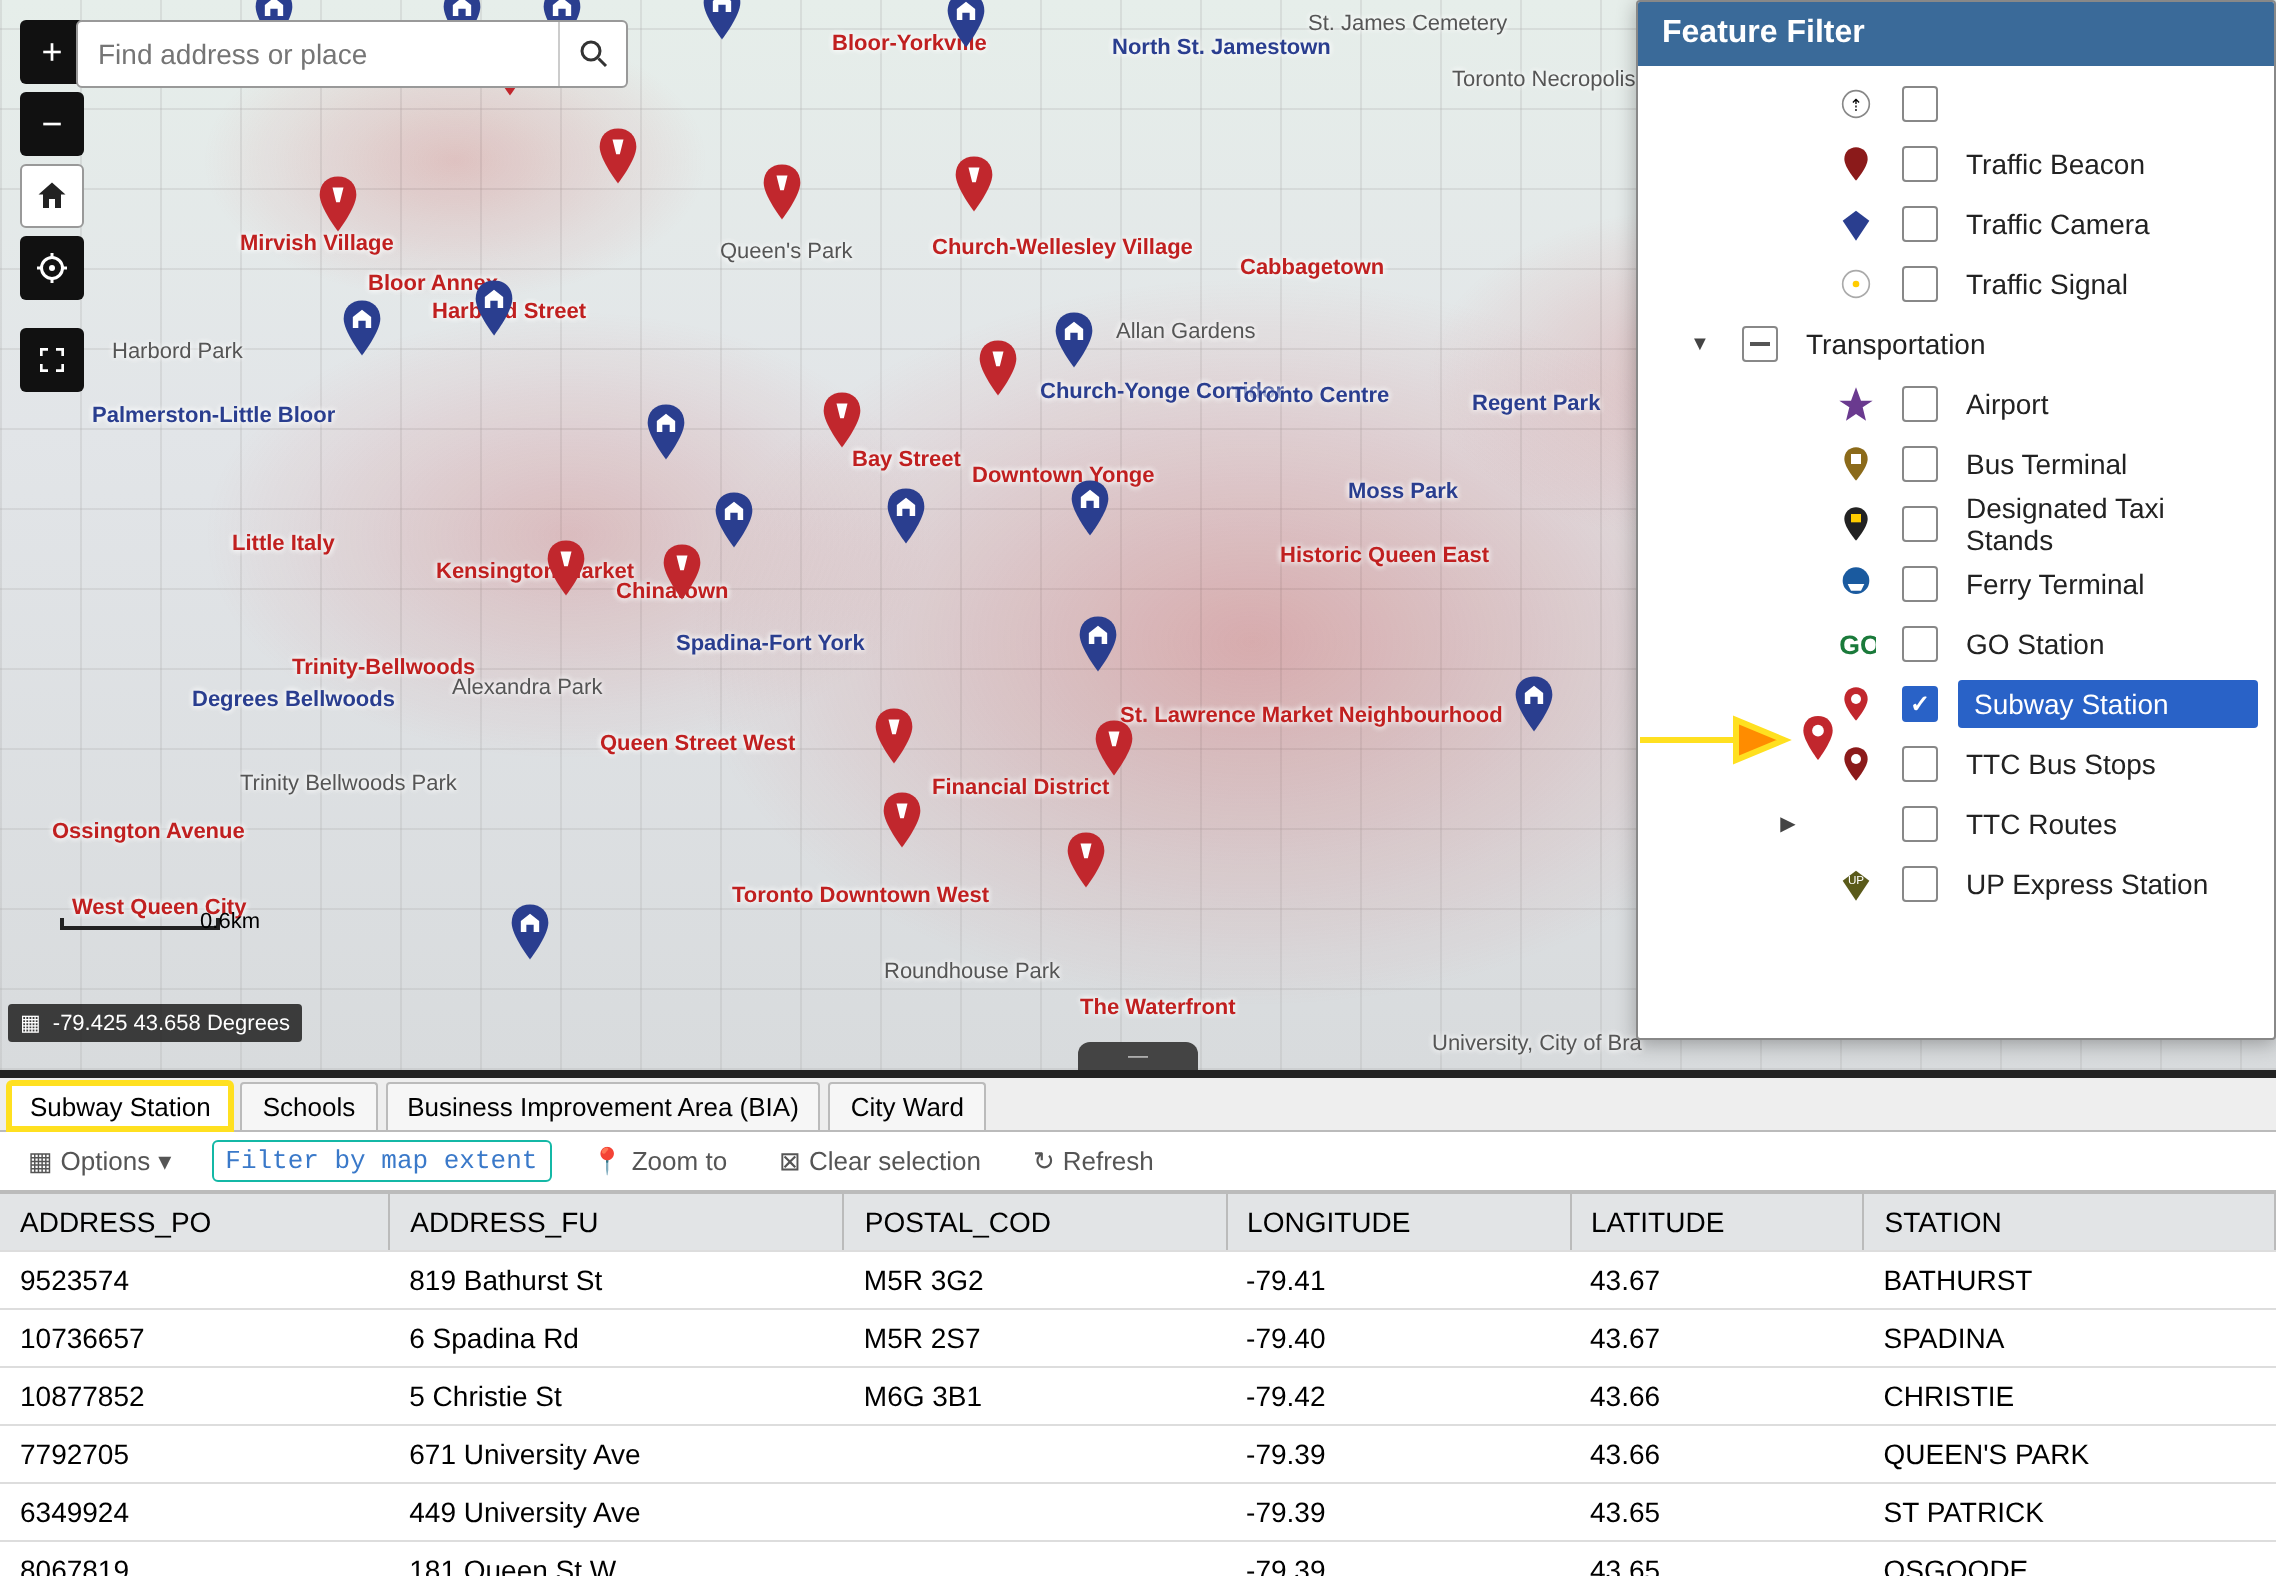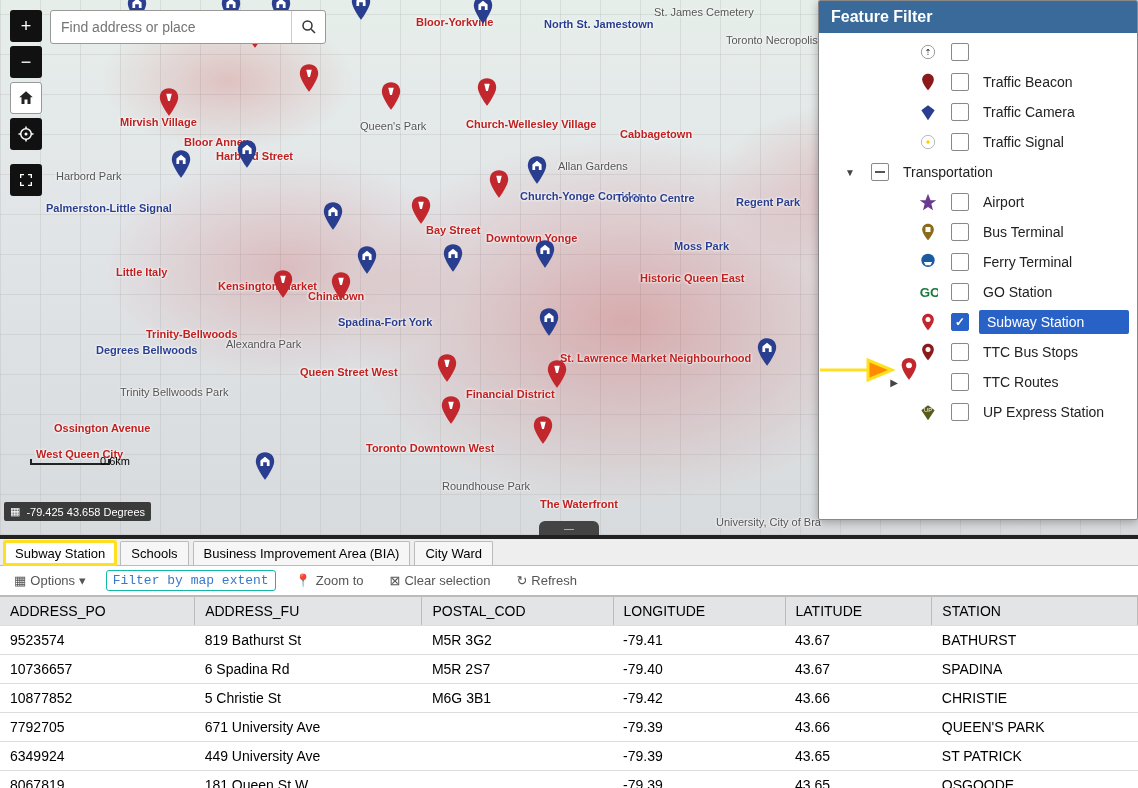--- a/index.html
+++ b/index.html
@@ -28,21 +28,21 @@
     radial-gradient(ellipse 180px 100px at 20% 15%, rgba(230,80,80,.25), transparent 70%);
   mix-blend-mode: multiply;
 }
 
 
 .map-btns { position: absolute; top: 10px; left: 10px; display: flex; flex-direction: column; gap: 4px; }
 .map-btn { width: 32px; height: 32px; background: #111; color: #fff; border-radius: 3px; display: flex; align-items: center; justify-content: center; font-size: 18px; cursor: pointer; }
 .map-btn.white { background: #fff; color: #222; border: 1px solid #999; }
 
 
-.search-wrap { position: absolute; top: 10px; left: 50px; background: #fff; border: 1px solid #999; border-radius: 3px; display: flex; align-items: center; height: 34px; width: 276px; }
+.search-wrap { position: absolute; top: 10px; left: 38px; background: #fff; border: 1px solid #999; border-radius: 3px; display: flex; align-items: center; height: 34px; width: 276px; }
 .search-wrap input { flex: 1; border: none; outline: none; padding: 0 10px; font-size: 14px; }
 .search-wrap .search-icon { width: 34px; display: flex; align-items: center; justify-content: center; border-left: 1px solid #ccc; height: 100%; }
 
 
 .scale-bar { position: absolute; left: 30px; bottom: 60px; width: 100px; height: 16px; }
 .scale-bar .bar { width: 80px; height: 6px; border: 2px solid #222; border-top: none; }
 .scale-bar .bar-lbl { font-size: 11px; position: absolute; right: 0; top: -4px; }
 .coords-box { position: absolute; left: 4px; bottom: 14px; background: rgba(30,30,30,.85); color: #fff; font-size: 11px; padding: 3px 6px; border-radius: 2px; display: flex; align-items: center; gap: 6px; }
 
 
@@ -94,51 +94,51 @@
 <body>
 
 <div class="app">
 
   <div class="map-area">
     <div class="map-bg"></div>
     <div class="poly-overlay"></div>
 
     <div id="labels">
         <div class="mlabel red" style="left: 416px; top: 16px;">Bloor-Yorkville</div>
-        <div class="mlabel " style="left: 544px; top: 18px;">North St. Jamestown</div>
+        <div class="mlabel " style="left: 556px; top: 18px;">North St. Jamestown</div>
         <div class="mlabel gray" style="left: 654px; top: 6px;">St. James Cemetery</div>
         <div class="mlabel gray" style="left: 726px; top: 34px;">Toronto Necropolis</div>
         <div class="mlabel red" style="left: 184px; top: 88px; margin-top: 48px;">Bloor Annex</div>
         <div class="mlabel red" style="left: 120px; top: 116px;">Mirvish Village</div>
         <div class="mlabel gray" style="left: 360px; top: 120px;">Queen's Park</div>
         <div class="mlabel red" style="left: 466px; top: 118px;">Church-Wellesley Village</div>
         <div class="mlabel red" style="left: 620px; top: 128px;">Cabbagetown</div>
         <div class="mlabel red" style="left: 216px; top: 150px;">Harbord Street</div>
         <div class="mlabel gray" style="left: 56px; top: 170px;">Harbord Park</div>
         <div class="mlabel gray" style="left: 558px; top: 160px;">Allan Gardens</div>
-        <div class="mlabel " style="left: 46px; top: 202px;">Palmerston-Little Signal</div>
+        <div class="mlabel " style="left: 46px; top: 202px;">Palmerston-Little Bloor</div>
         <div class="mlabel " style="left: 520px; top: 190px;">Church-Yonge Corridor</div>
         <div class="mlabel " style="left: 616px; top: 192px;">Toronto Centre</div>
         <div class="mlabel " style="left: 736px; top: 196px;">Regent Park</div>
         <div class="mlabel red" style="left: 426px; top: 224px;">Bay Street</div>
         <div class="mlabel red" style="left: 486px; top: 232px;">Downtown Yonge</div>
         <div class="mlabel " style="left: 674px; top: 240px;">Moss Park</div>
         <div class="mlabel red" style="left: 116px; top: 266px;">Little Italy</div>
         <div class="mlabel red" style="left: 218px; top: 280px;">Kensington Market</div>
         <div class="mlabel red" style="left: 640px; top: 272px;">Historic Queen East</div>
         <div class="mlabel red" style="left: 308px; top: 290px;">Chinatown</div>
         <div class="mlabel " style="left: 338px; top: 316px;">Spadina-Fort York</div>
         <div class="mlabel red" style="left: 146px; top: 328px;">Trinity-Bellwoods</div>
         <div class="mlabel " style="left: 96px; top: 344px;">Degrees Bellwoods</div>
         <div class="mlabel gray" style="left: 226px; top: 338px;">Alexandra Park</div>
         <div class="mlabel red" style="left: 560px; top: 352px;">St. Lawrence Market Neighbourhood</div>
         <div class="mlabel red" style="left: 300px; top: 366px;">Queen Street West</div>
         <div class="mlabel gray" style="left: 120px; top: 386px;">Trinity Bellwoods Park</div>
         <div class="mlabel red" style="left: 466px; top: 388px;">Financial District</div>
-        <div class="mlabel red" style="left: 54px; top: 410px; margin-top: 12px;">Ossington Avenue</div>
+        <div class="mlabel red" style="left: 26px; top: 410px;">Ossington Avenue</div>
         <div class="mlabel red" style="left: 366px; top: 442px;">Toronto Downtown West</div>
         <div class="mlabel red" style="left: 36px; top: 448px;">West Queen City</div>
         <div class="mlabel gray" style="left: 442px; top: 480px;">Roundhouse Park</div>
         <div class="mlabel red" style="left: 540px; top: 498px;">The Waterfront</div>
         <div class="mlabel gray" style="left: 716px; top: 516px;">University, City of Bra</div>
       </div>
 
     <div id="markers">
         <div class="marker" style="left: 126px; top: -6px;"><svg viewBox="0 0 24 30">
             <path fill="#2a3e8f" d="M12 0C6 0 2 4 2 10c0 7 10 20 10 20s10-13 10-20C22 4 18 0 12 0z"></path>
@@ -362,20 +362,31 @@
         <div class="frow indent-2">
           <span class="exp"></span>
           <span class="ico">
             <svg width="20" height="22" viewBox="0 0 24 24">
               <path fill="#8b6a1a" d="M12 2C8 2 5 5 5 9c0 5 7 13 7 13s7-8 7-13c0-4-3-7-7-7z"></path>
               <rect x="9" y="6" width="6" height="6" fill="#fff"></rect>
             </svg>
           </span>
           <span class="cb"></span>
           <span class="lbl">Bus Terminal</span>
+        </div>
+        <div class="frow indent-2">
+          <span class="exp"></span>
+          <span class="ico">
+            <svg width="20" height="22" viewBox="0 0 24 24">
+              <path fill="#222" d="M12 2C8 2 5 5 5 9c0 5 7 13 7 13s7-8 7-13c0-4-3-7-7-7z"></path>
+              <rect x="9" y="6" width="6" height="5" fill="#ffcc00"></rect>
+            </svg>
+          </span>
+          <span class="cb"></span>
+          <span class="lbl">Designated Taxi Stands</span>
         </div>
         <div class="frow indent-2">
           <span class="exp"></span>
           <span class="ico">
             <svg width="20" height="22" viewBox="0 0 24 24">
               <circle cx="12" cy="10" r="8" fill="#1a5a9f"></circle>
               <path fill="#fff" d="M7 12h10l-2 4H9z"></path>
             </svg>
           </span>
           <span class="cb"></span>

